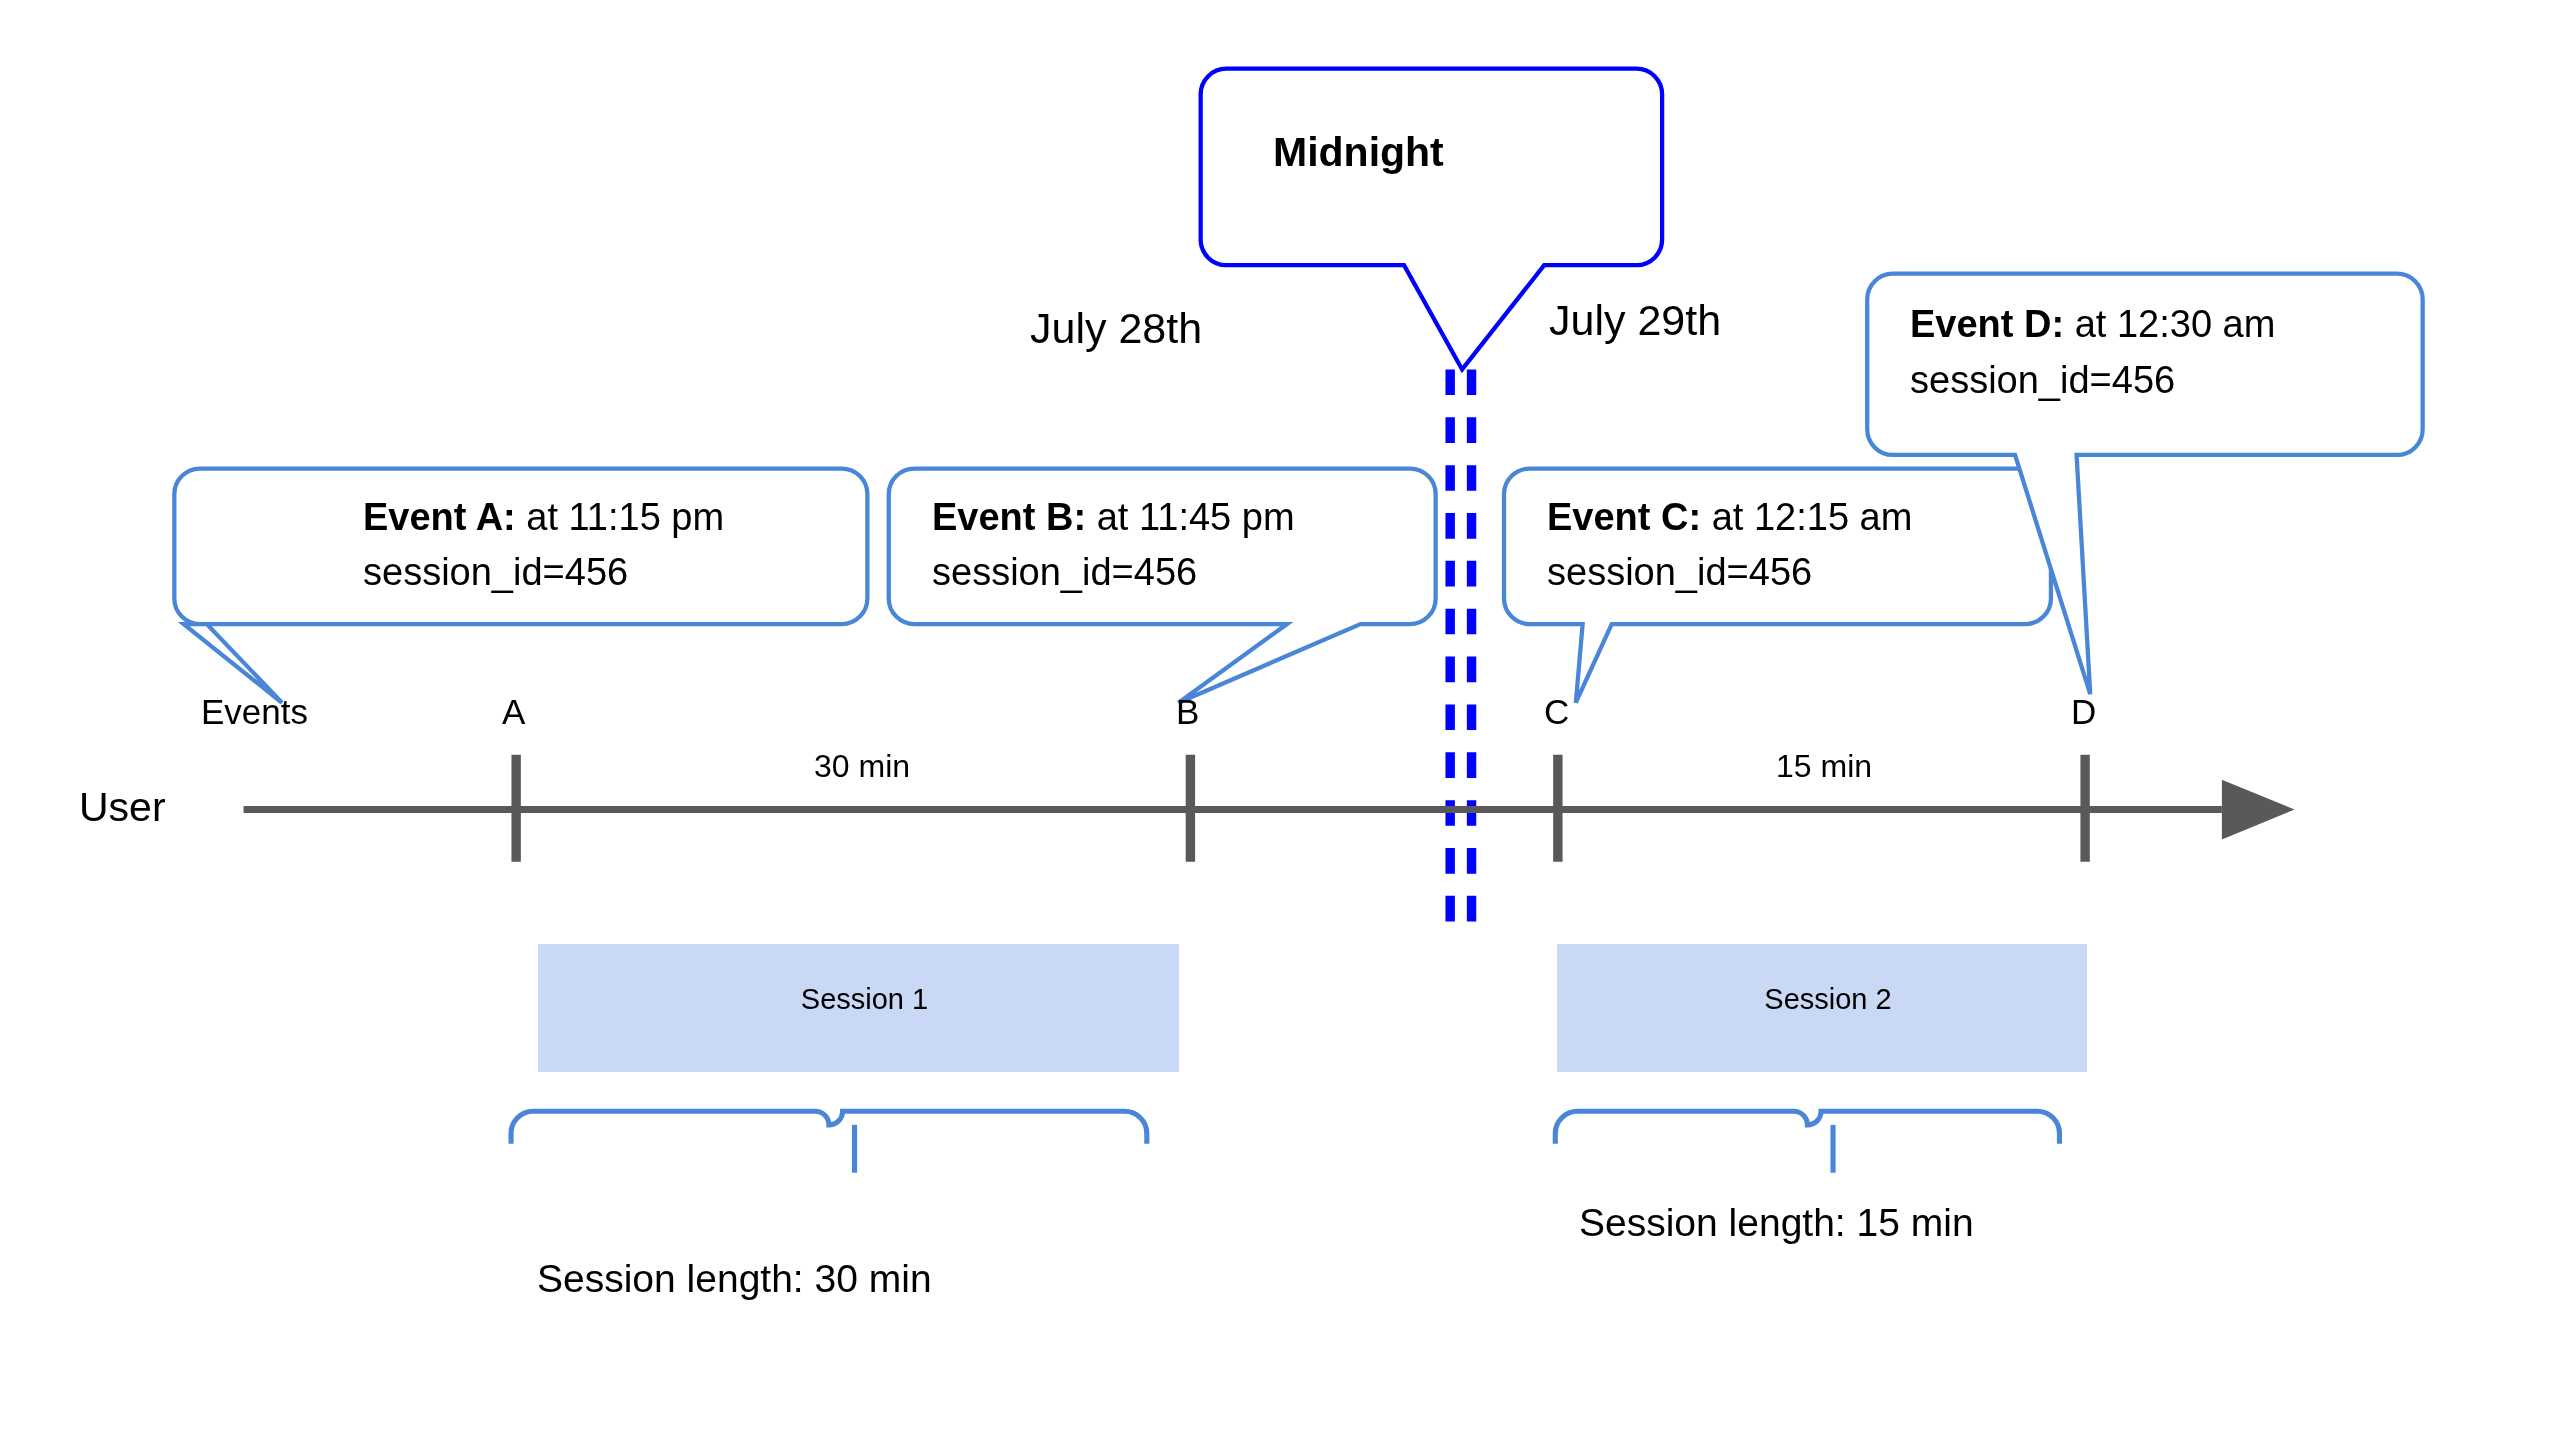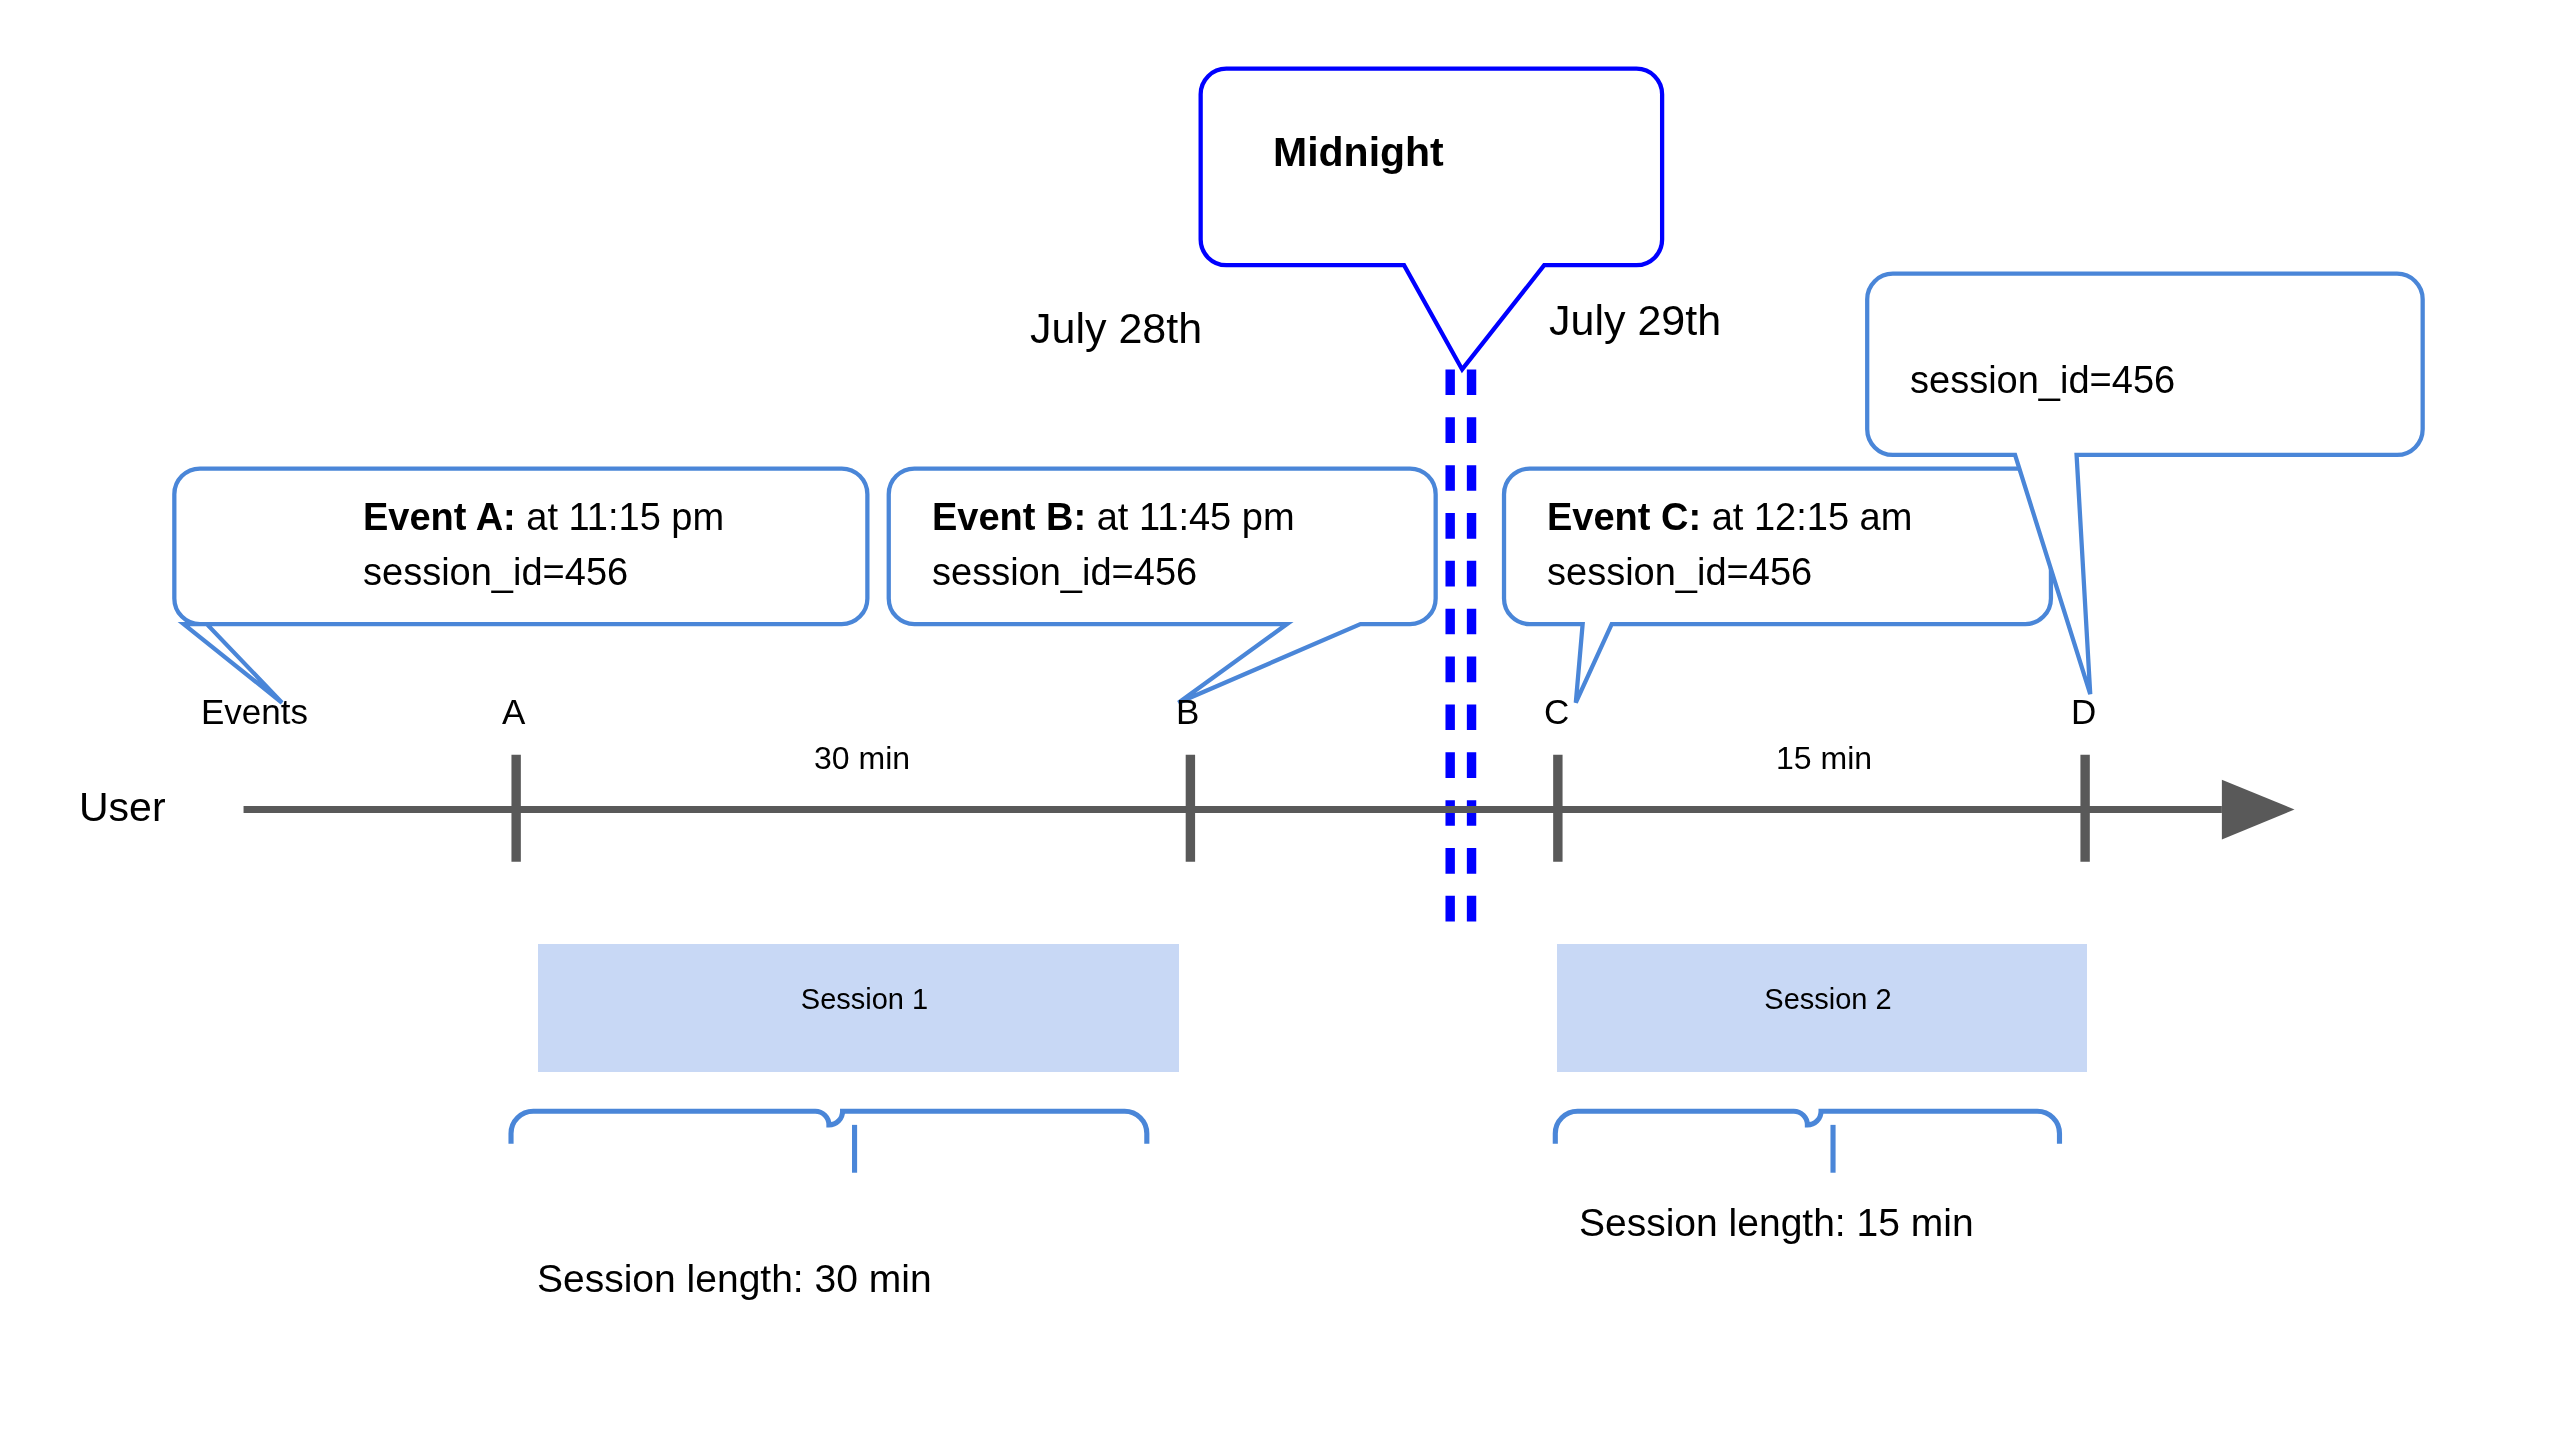--- a/index.html
+++ b/index.html
@@ -5,21 +5,21 @@
   html,body{margin:0;padding:0;background:#ffffff;}
   body{width:2550px;height:1455px;position:relative;overflow:hidden;
        font-family:"Liberation Sans","DejaVu Sans",sans-serif;color:#000;}
   #stage{position:absolute;left:0;top:0;width:2550px;height:1455px;}
   svg.layer{position:absolute;left:0;top:0;width:2550px;height:1455px;overflow:visible;}
   .txt{position:absolute;white-space:pre;line-height:1.18;}
   .callout-text{position:absolute;white-space:nowrap;font-size:38px;color:#000;}
   .callout-text b{font-weight:bold;}
   .axis-label{font-size:41px;}
   .tick-label{font-size:35px;}
-  .small-label{font-size:32px;}
+  .small-label{font-size:32px;margin-top:8px;}
   .date-label{font-size:43px;}
   .session-label{font-size:29px;padding-left:12px;}
   .sess-len{font-size:39px;}
   .midnight-label{font-size:41px;font-weight:bold;}
   .sessbox{position:absolute;background:#c8d8f5;}
   .sessbox span{position:absolute;left:0;right:0;text-align:center;}
 </style>
 </head>
 <body>
 
@@ -96,20 +96,23 @@
   <div class="callout-text" style="left:932px;top:496px;">
     <b>Event B:</b><span> at 11:45 pm</span>
   </div>
   <div class="callout-text" style="left:932px;top:551px;">session_id=456</div>
 
   <div class="callout-text" style="left:1547px;top:496px;">
     <b>Event C:</b><span> at 12:15 am</span>
   </div>
   <div class="callout-text" style="left:1547px;top:551px;">session_id=456</div>
 
+  <div class="callout-text" style="left:1910px;top:303px;">
+    <b>Event D:</b><span> at 12:30 am</span>
+  </div>
   <div class="callout-text" style="left:1910px;top:359px;">session_id=456</div>
 
   <div class="txt tick-label" style="left:201px;top:691px;">Events</div>
   <div class="txt axis-label" style="left:79px;top:783px;">User</div>
 
   <div class="txt tick-label" style="left:502px;top:691px;">A</div>
   <div class="txt tick-label" style="left:1176px;top:691px;">B</div>
   <div class="txt tick-label" style="left:1544px;top:691px;">C</div>
   <div class="txt tick-label" style="left:2071px;top:691px;">D</div>
 

